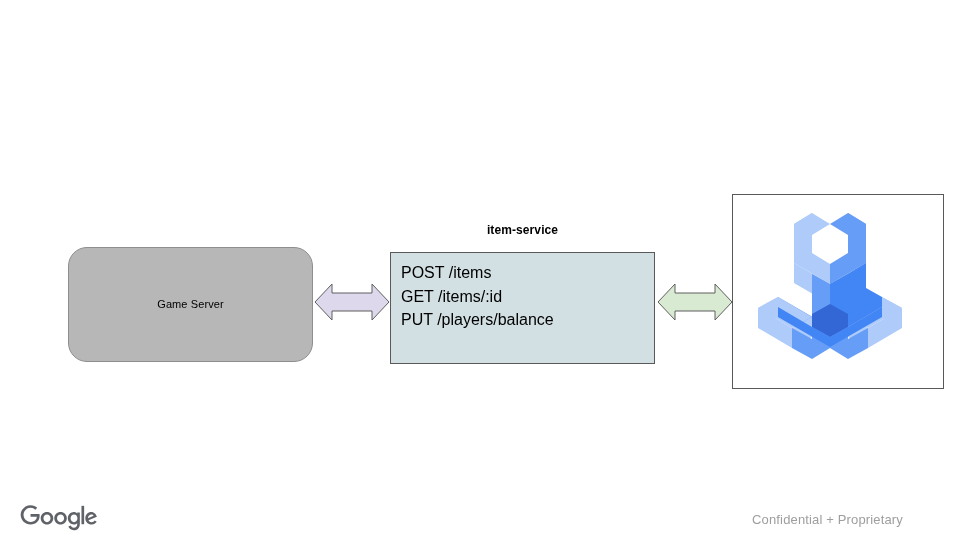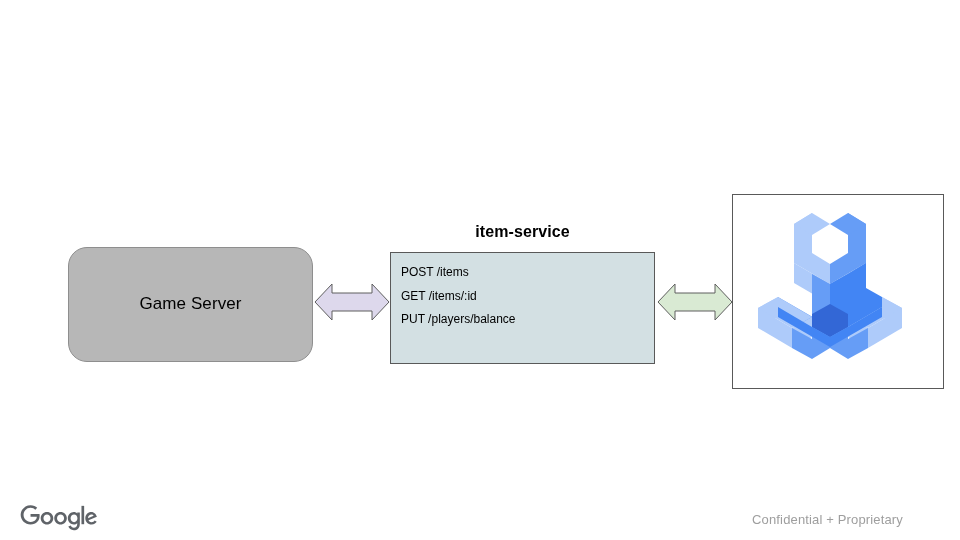--- a/index.html
+++ b/index.html
@@ -30,52 +30,52 @@
     height: 115px;
     background: #b7b7b7;
     border: 1px solid #8e8e8e;
     border-radius: 19px;
     box-sizing: border-box;
     display: flex;
     align-items: center;
     justify-content: center;
   }
   .game-server-label {
-    font-size: 17px;
+    font-size: 11px;
     color: #000000;
     line-height: 1.2;
     text-align: center;
     letter-spacing: 0.1px;
   }
 
   
   .service-title {
     position: absolute;
     left: 390px;
     top: 223px;
     width: 265px;
     text-align: center;
-    font-size: 16px;
+    font-size: 12px;
     font-weight: bold;
     color: #000000;
     letter-spacing: 0.1px;
   }
   .service-box {
     position: absolute;
     left: 390px;
     top: 252px;
     width: 265px;
     height: 112px;
     background: #d3e0e3;
     border: 1px solid #595959;
     box-sizing: border-box;
     padding: 8px 0 0 10px;
   }
   .endpoint-line {
-    font-size: 12px;
+    font-size: 16px;
     color: #000000;
     line-height: 23.5px;
     white-space: pre;
   }
 
   
   .arrow-wrap {
     position: absolute;
   }
   .arrow-wrap svg {

